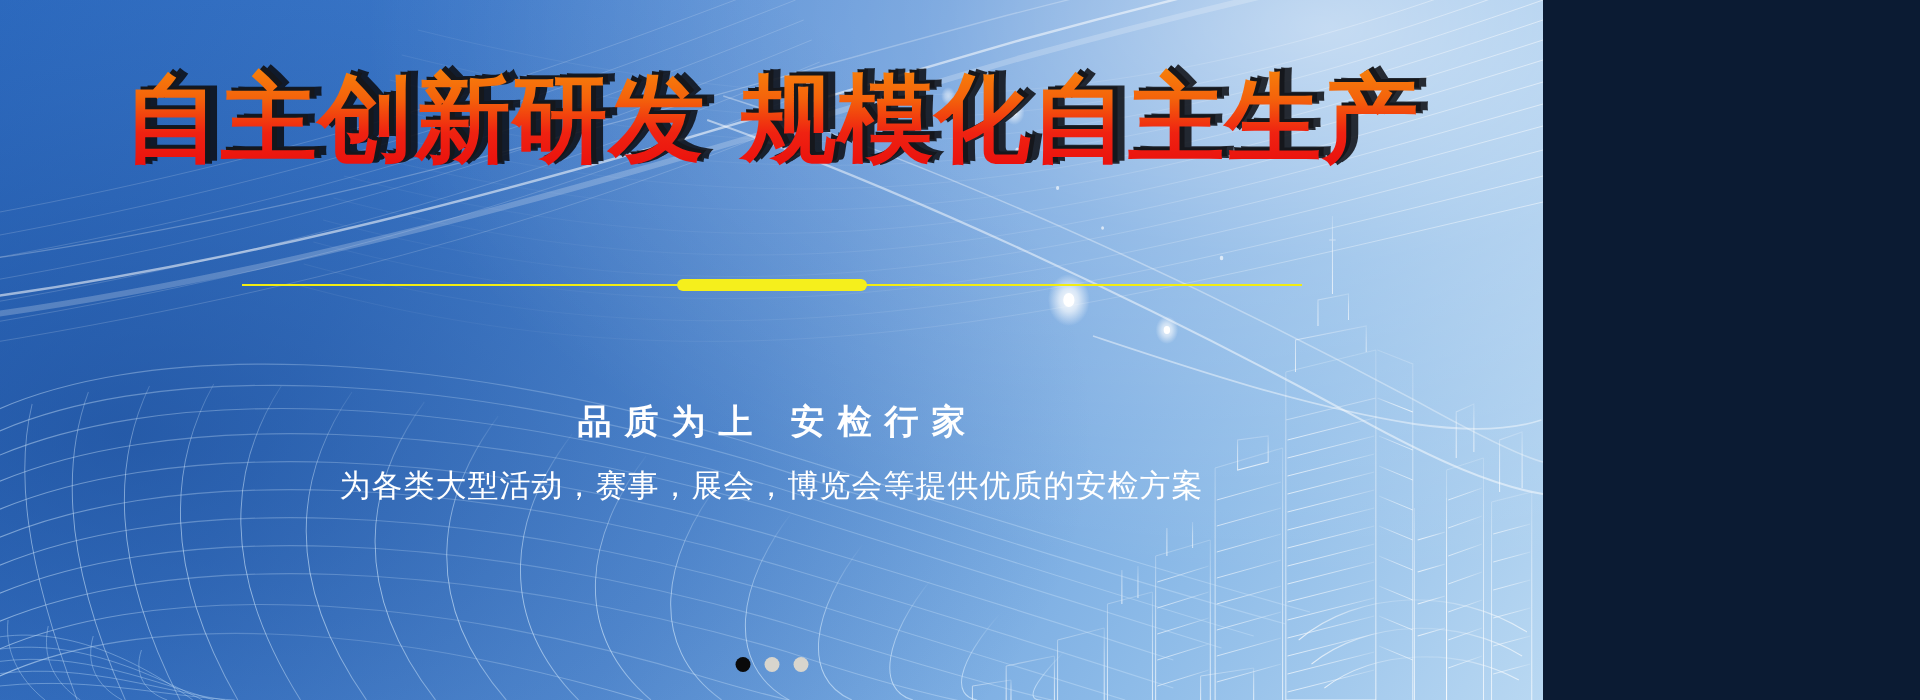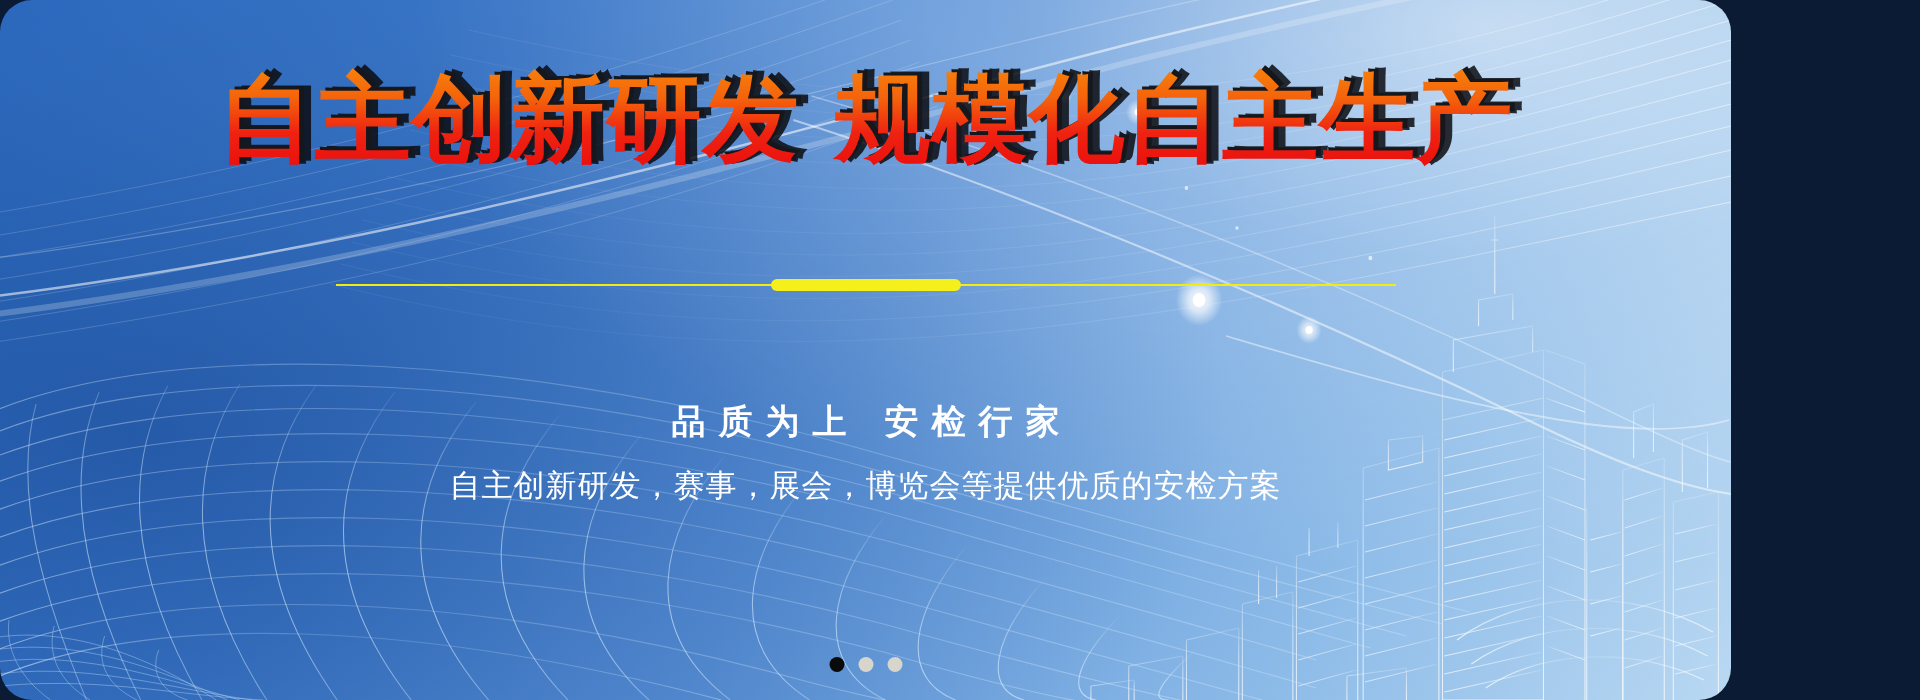--- a/index.html
+++ b/index.html
@@ -5,30 +5,29 @@
 <style>
   html, body {
     margin: 0;
     padding: 0;
     background: #0b1b33;
   }
   * { box-sizing: border-box; }
 
   .stage {
     position: relative;
-    width: 1731px;
+    width: 1543px;
     height: 700px;
     overflow: hidden;
     font-family: "Liberation Sans", "DejaVu Sans", sans-serif;
     
     background:
       radial-gradient(120% 150% at 86% 4%, rgba(255,255,255,0.55) 0%, rgba(255,255,255,0.22) 22%, rgba(255,255,255,0.0) 52%),
       radial-gradient(90% 120% at 8% 62%, rgba(20,66,140,0.55) 0%, rgba(20,66,140,0.20) 40%, rgba(20,66,140,0) 70%),
       linear-gradient(118deg, #2f6ec4 0%, #3f7ccd 26%, #5b93d8 50%, #8dbbe8 78%, #b9d8f2 100%);
-    border-radius: 32px;
   }
 
   
   .bg-layer {
     position: absolute;
     inset: 0;
     width: 100%;
     height: 100%;
     pointer-events: none;
   }
@@ -381,21 +380,21 @@
     <h1 class="main-title">自主创新研发 规模化自主生产</h1>
   </div>
 
   <div class="divider">
     <span class="line"></span>
     <span class="knob"></span>
   </div>
 
   <div class="sub-wrap">
     <p class="sub-main">品质为上  安检行家</p>
-    <p class="sub-second">自主创新研发，赛事，展会，博览会等提供优质的安检方案</p>
+    <p class="sub-second">为各类大型活动，赛事，展会，博览会等提供优质的安检方案</p>
   </div>
 
   <div class="dots">
     <span class="dot-active"></span>
     <span class="dot"></span>
     <span class="dot"></span>
   </div>
 
 </div>
 

